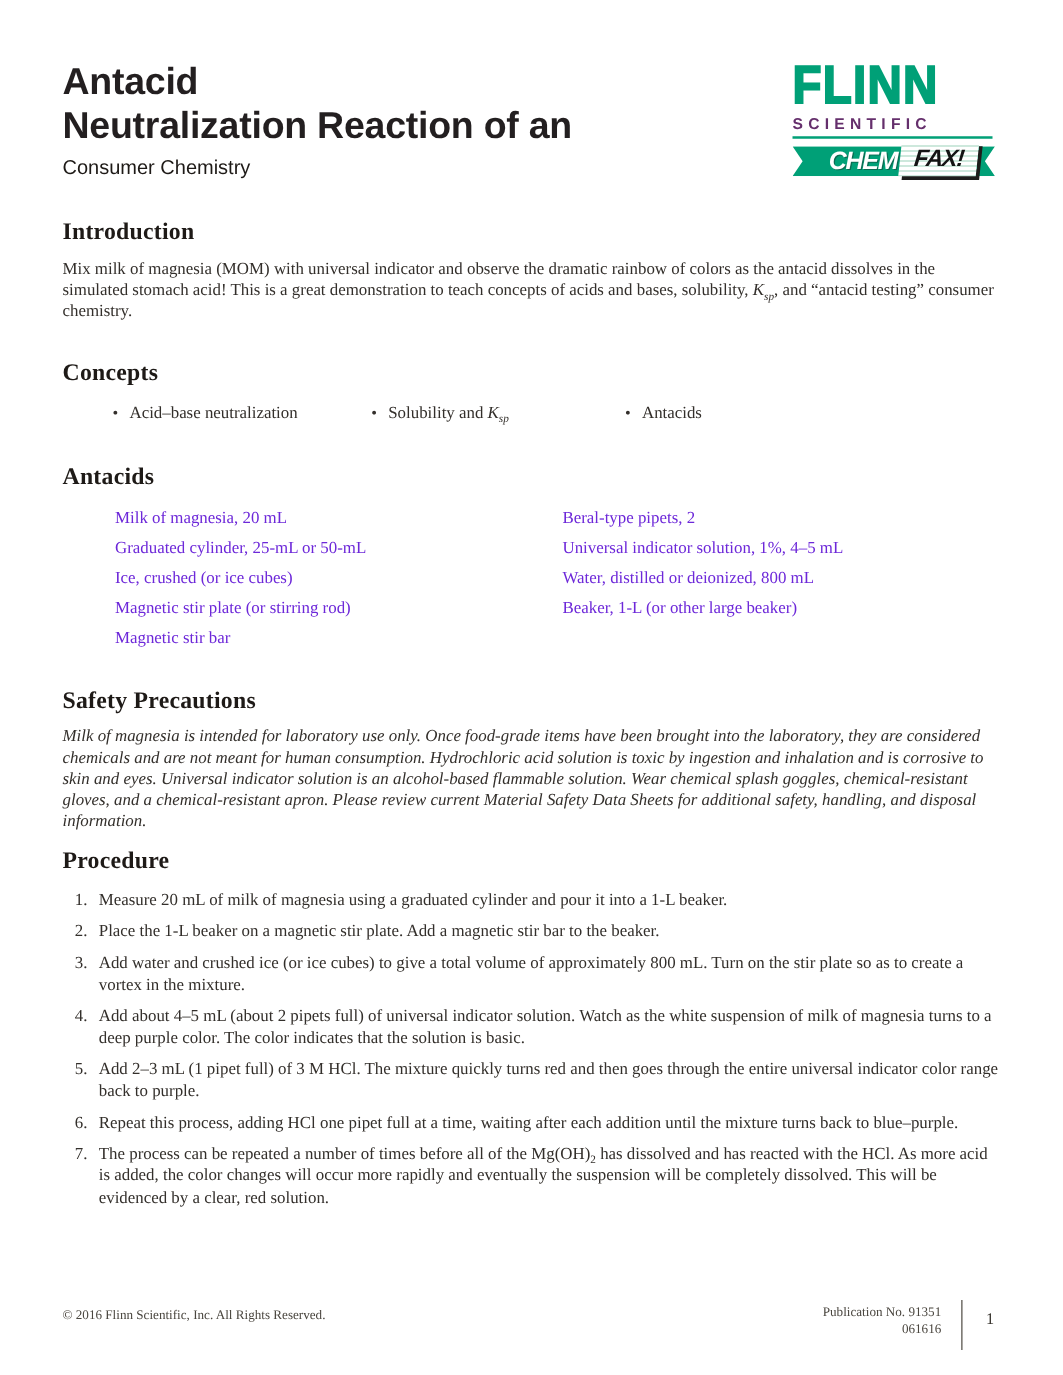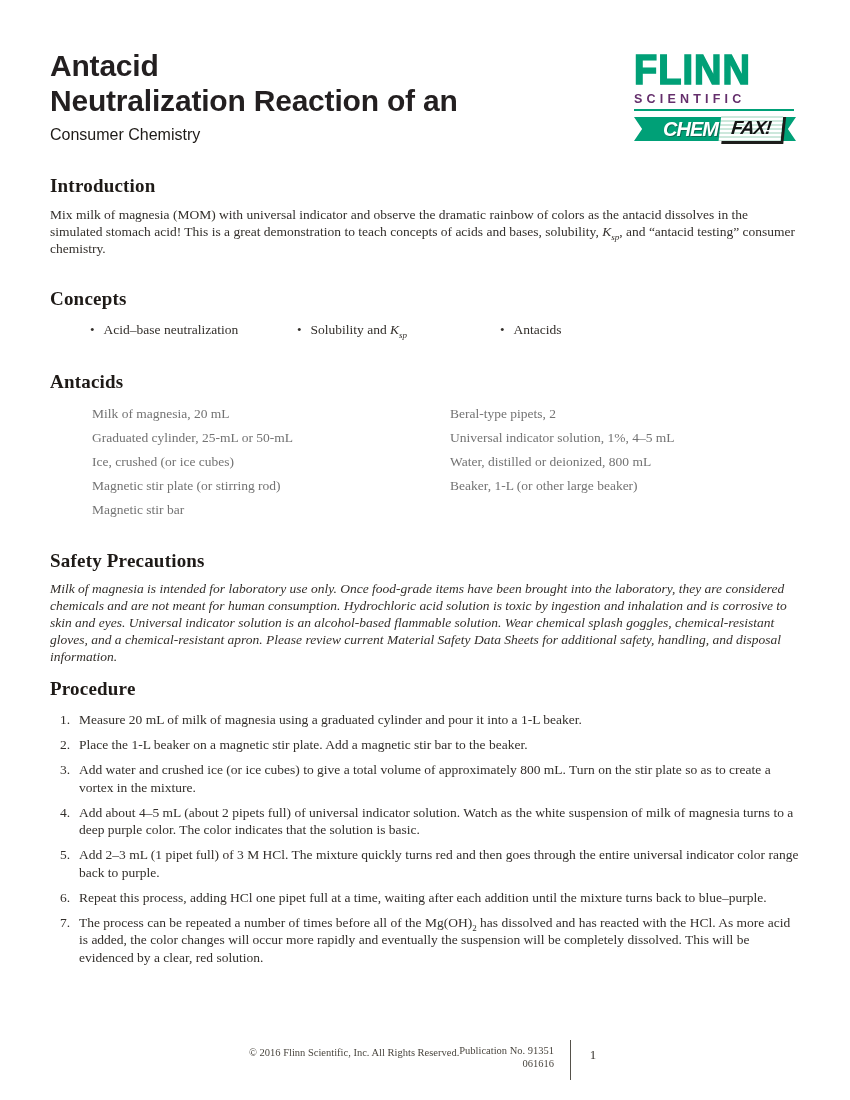--- a/index.html
+++ b/index.html
@@ -66,37 +66,37 @@
   .h-concepts{margin-top:31px;}
   .concepts-row{
     display:grid;grid-template-columns:207px 203px auto;
     padding-left:40px;margin-top:12px;
   }
   .concept-item{display:flex;gap:9px;font-size:13.5px;color:#332f2b;}
   .bullet{font-size:13px;}
   .h-materials{margin-top:33px;}
   .materials-grid{
     display:grid;grid-template-columns:358px auto;row-gap:7.5px;
-    padding-left:42px;margin-top:13px;font-size:13.5px;line-height:16.5px;color:#737373;
+    padding-left:42px;margin-top:13px;font-size:13.5px;line-height:16.5px;color:#6d28d9;
   }
   .h-safety{margin-top:31px;}
   .p-safety{margin-top:8px;font-style:italic;width:752px;}
   .h-procedure{margin-top:10px;}
   .procedure-list{margin-top:11px;}
   .proc-item{display:flex;margin-bottom:7.5px;}
   .proc-num{flex:0 0 20px;text-align:right;font-size:13.5px;line-height:17.5px;color:#332f2b;}
   .proc-text{margin-left:9px;width:722px;font-size:13.5px;line-height:17.5px;color:#332f2b;}
   .ksym{font-style:italic;}
   sub.small{font-size:9px;line-height:0;font-style:italic;}
   sub.fsub{font-size:9px;line-height:0;}
 
   
   .footer{
     position:absolute;left:50px;right:50px;top:1040px;height:44px;
-    display:flex;justify-content:center;align-items:flex-start;
+    display:flex;justify-content:space-between;align-items:flex-start;
   }
   .footer-copyright{font-size:10.5px;color:#4a463f;padding-top:7px;}
   .footer-right{display:flex;align-items:stretch;}
   .footer-pub{
     text-align:right;font-size:10.5px;line-height:13px;color:#4a463f;padding-top:4px;
   }
   .footer-divider{width:1px;background:#55514a;margin:0 14px 0 16px;height:40px;}
   .footer-page{
     font-size:13px;color:#39352f;padding-top:7px;width:16px;text-align:center;
   }

